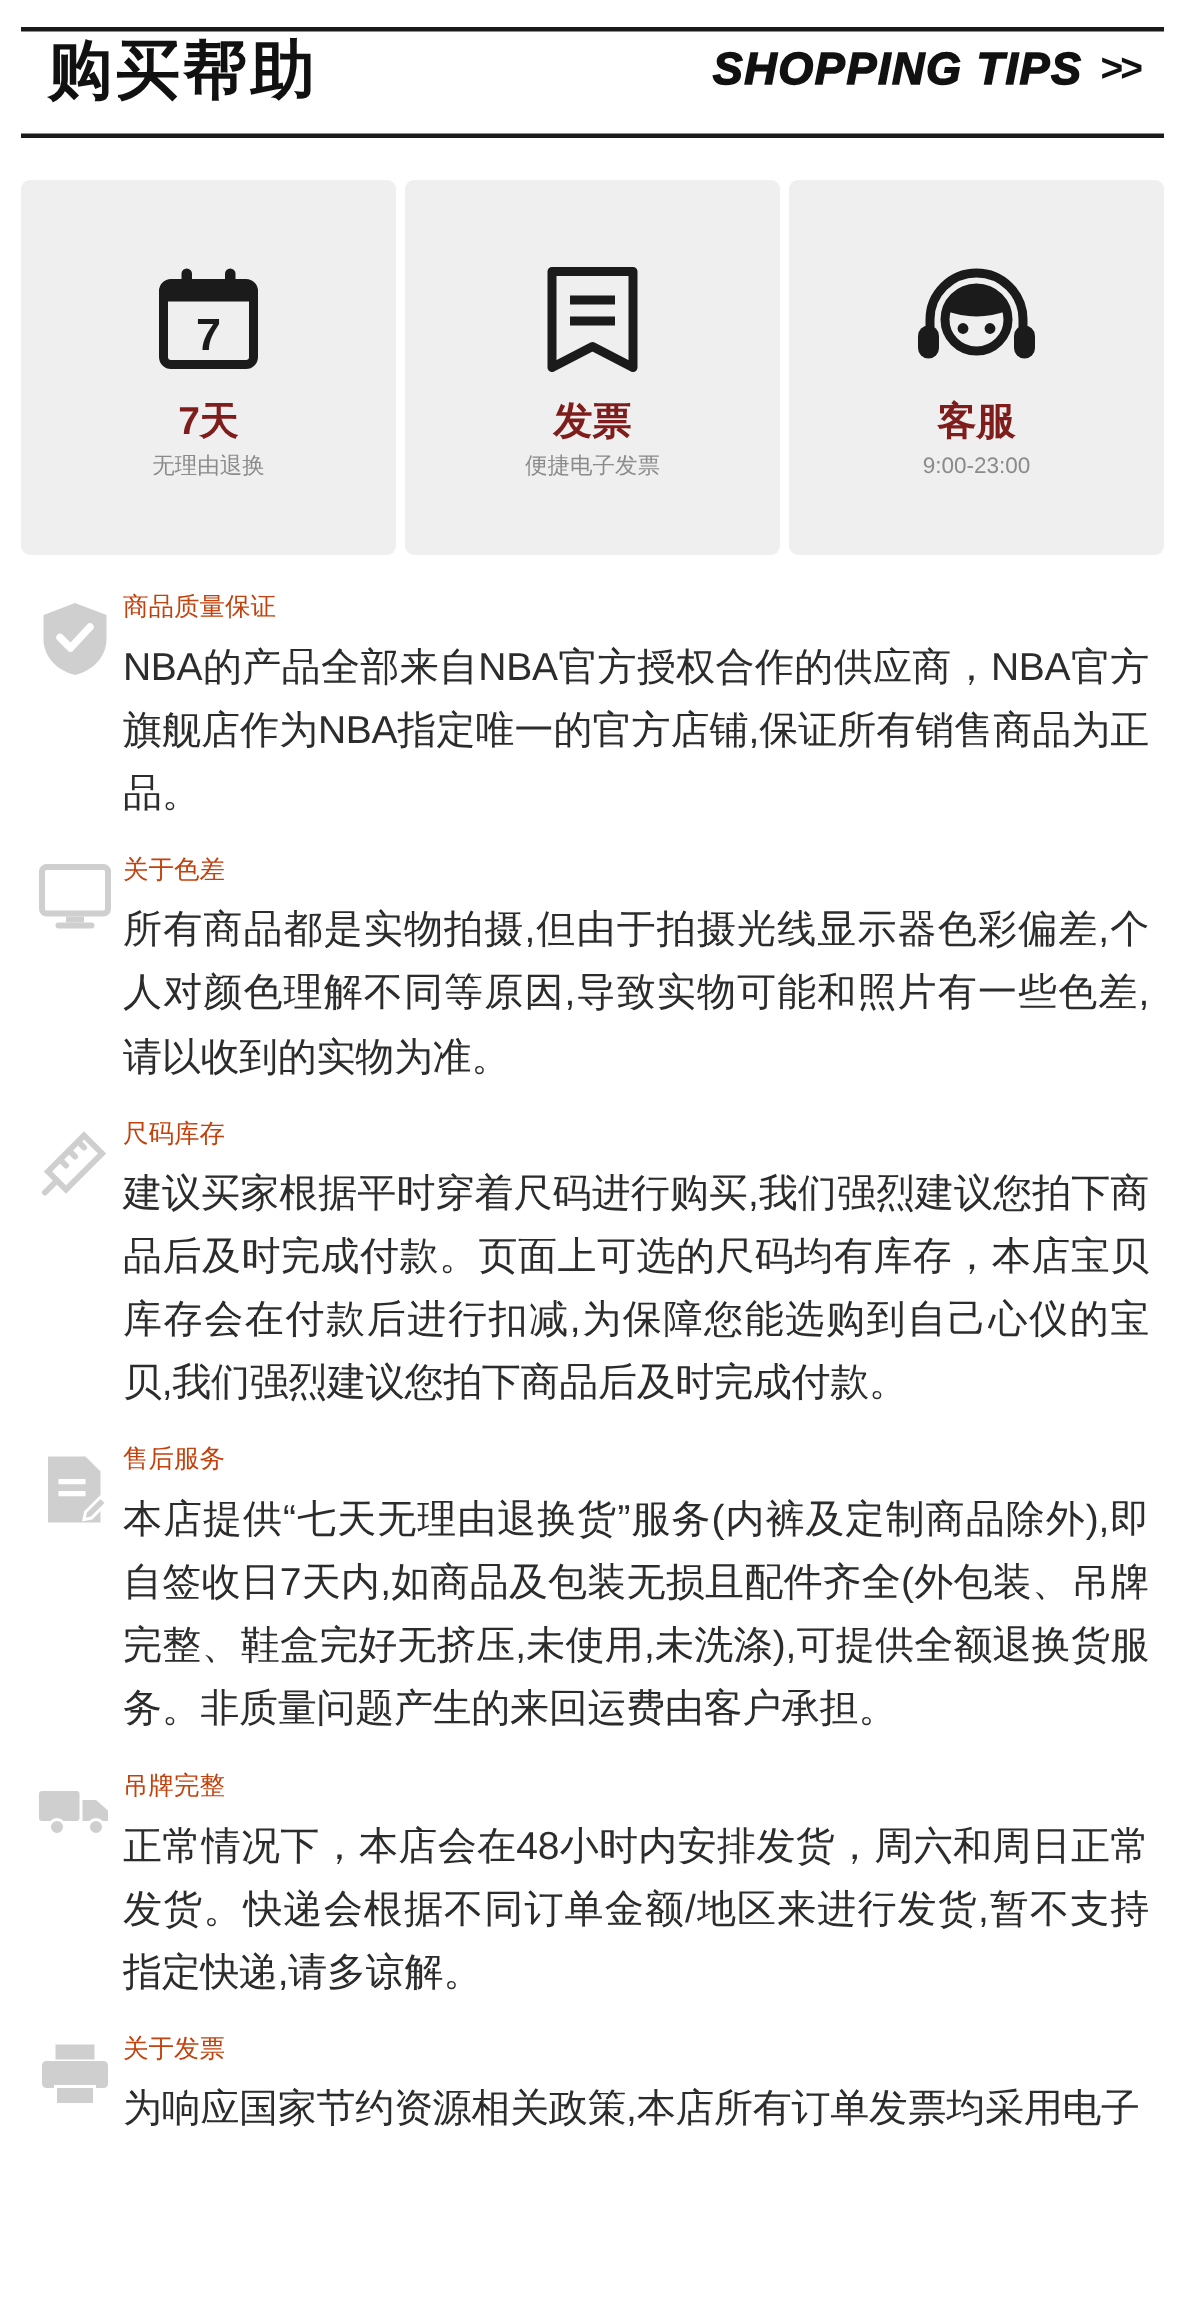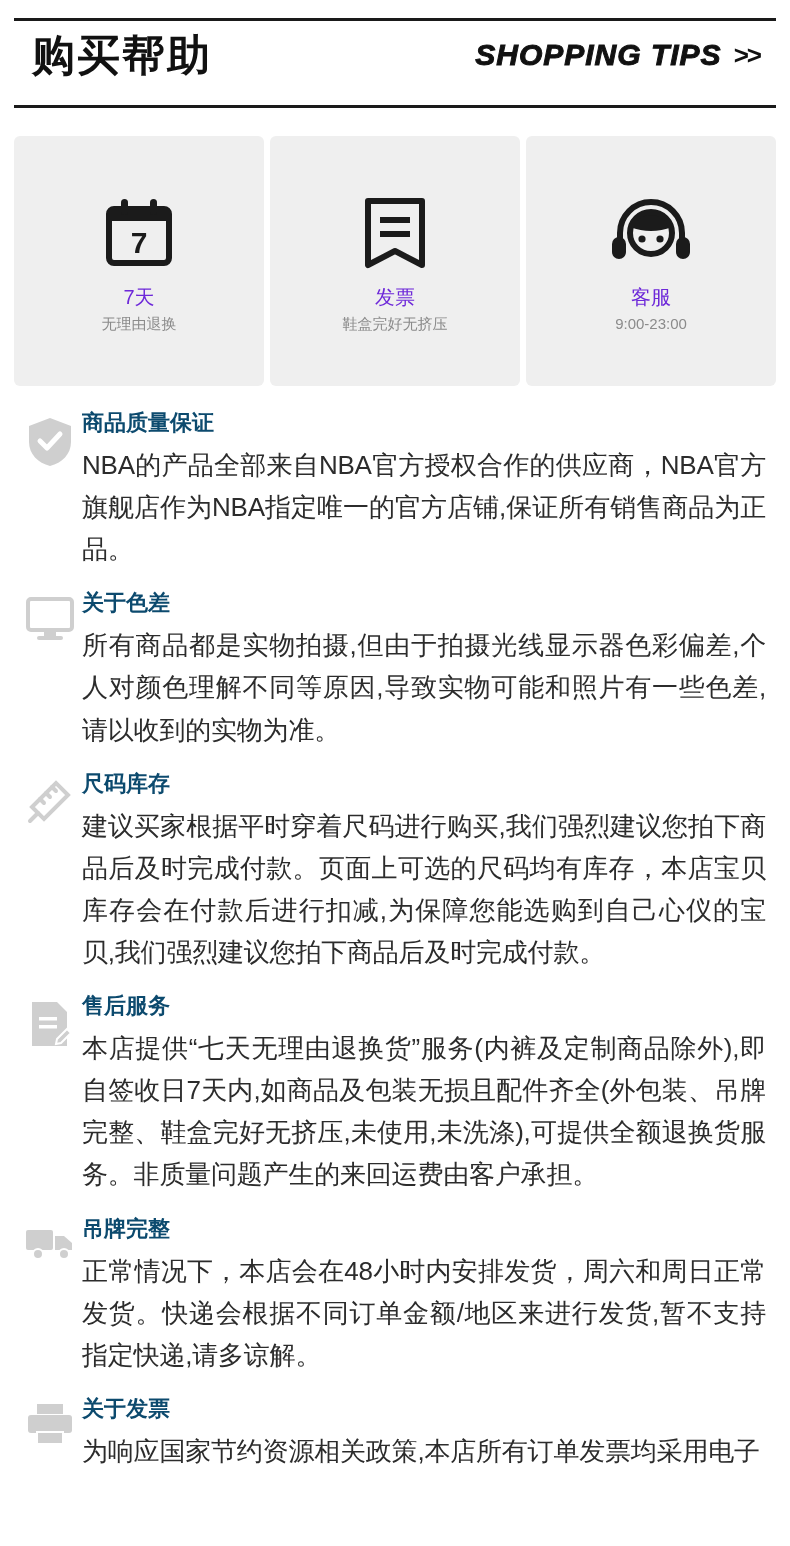--- a/index.html
+++ b/index.html
@@ -21,37 +21,37 @@
     position: relative;
     box-sizing: border-box;
     padding: 0 14px;
   }
 
   
   .header {
     margin-top: 18px;
     border-top: 3px solid #1a1a1a;
     border-bottom: 3px solid #1a1a1a;
-    height: 90px;
+    height: 74px;
     display: flex;
     align-items: center;
     justify-content: space-between;
     padding: 0 16px 16px 18px;
     box-sizing: border-box;
   }
   .header-title {
     font-size: 43px;
     font-weight: bold;
     letter-spacing: 2px;
     color: #111;
     line-height: 1;
   }
   .header-sub {
     display: flex;
-    align-items: center;
+    align-items: flex-start;
     gap: 12px;
   }
   .header-sub-text {
     font-size: 30px;
     font-weight: bold;
     font-style: italic;
     letter-spacing: 1px;
     color: #111;
     -webkit-text-stroke: 1px #111;
   }
@@ -80,23 +80,23 @@
     box-sizing: border-box;
   }
   .card-icon {
     height: 86px;
     display: flex;
     align-items: center;
     justify-content: center;
     margin-bottom: 10px;
   }
   .card-title {
-    font-size: 20px;
-    font-weight: normal;
-    color: #6d28d9;
+    font-size: 26px;
+    font-weight: bold;
+    color: #7f1d1d;
     line-height: 1.1;
     margin-bottom: 8px;
   }
   .card-sub {
     font-size: 15px;
     color: #8b8b8b;
     line-height: 1.1;
   }
 
   
@@ -114,23 +114,23 @@
     min-width: 64px;
     padding-top: 4px;
     display: flex;
     justify-content: center;
   }
   .section-body {
     flex: 1;
     padding-right: 10px;
   }
   .section-title {
-    font-size: 22px;
-    font-weight: bold;
-    color: #0c4a6e;
+    font-size: 17px;
+    font-weight: normal;
+    color: #c2410c;
     margin: 0 0 10px 0;
     line-height: 1;
   }
   .section-text {
     font-size: 26px;
     line-height: 1.62;
     color: #2c2c2c;
     margin: 0;
     text-align: justify;
     letter-spacing: -0.2px;
@@ -167,21 +167,21 @@
 
     <div class="card">
       <div class="card-icon">
         <svg width="78" height="80" viewBox="0 0 78 80">
           <path d="M12 8 H66 V72 L39 58 L12 72 Z" fill="none" stroke="#1b1b1b" stroke-width="6" stroke-linejoin="round"></path>
           <rect x="24" y="24" width="30" height="6" fill="#1b1b1b"></rect>
           <rect x="24" y="38" width="30" height="6" fill="#1b1b1b"></rect>
         </svg>
       </div>
       <div class="card-title">发票</div>
-      <div class="card-sub">鞋盒完好无挤压</div>
+      <div class="card-sub">便捷电子发票</div>
     </div>
 
     <div class="card">
       <div class="card-icon">
         <svg width="90" height="80" viewBox="0 0 90 80">
           <path d="M14 48 V40 A31 31 0 0 1 76 40 V48" fill="none" stroke="#1b1b1b" stroke-width="6"></path>
           <path d="M24 34 A22 22 0 0 1 66 34 A60 60 0 0 1 24 34 Z" fill="#1b1b1b"></path>
           <rect x="6" y="44" width="14" height="22" rx="7" fill="#1b1b1b"></rect>
           <rect x="70" y="44" width="14" height="22" rx="7" fill="#1b1b1b"></rect>
           <path d="M24 40 A21 21 0 0 0 66 40 A21 21 0 0 0 24 40 Z" fill="none" stroke="#1b1b1b" stroke-width="6"></path>

